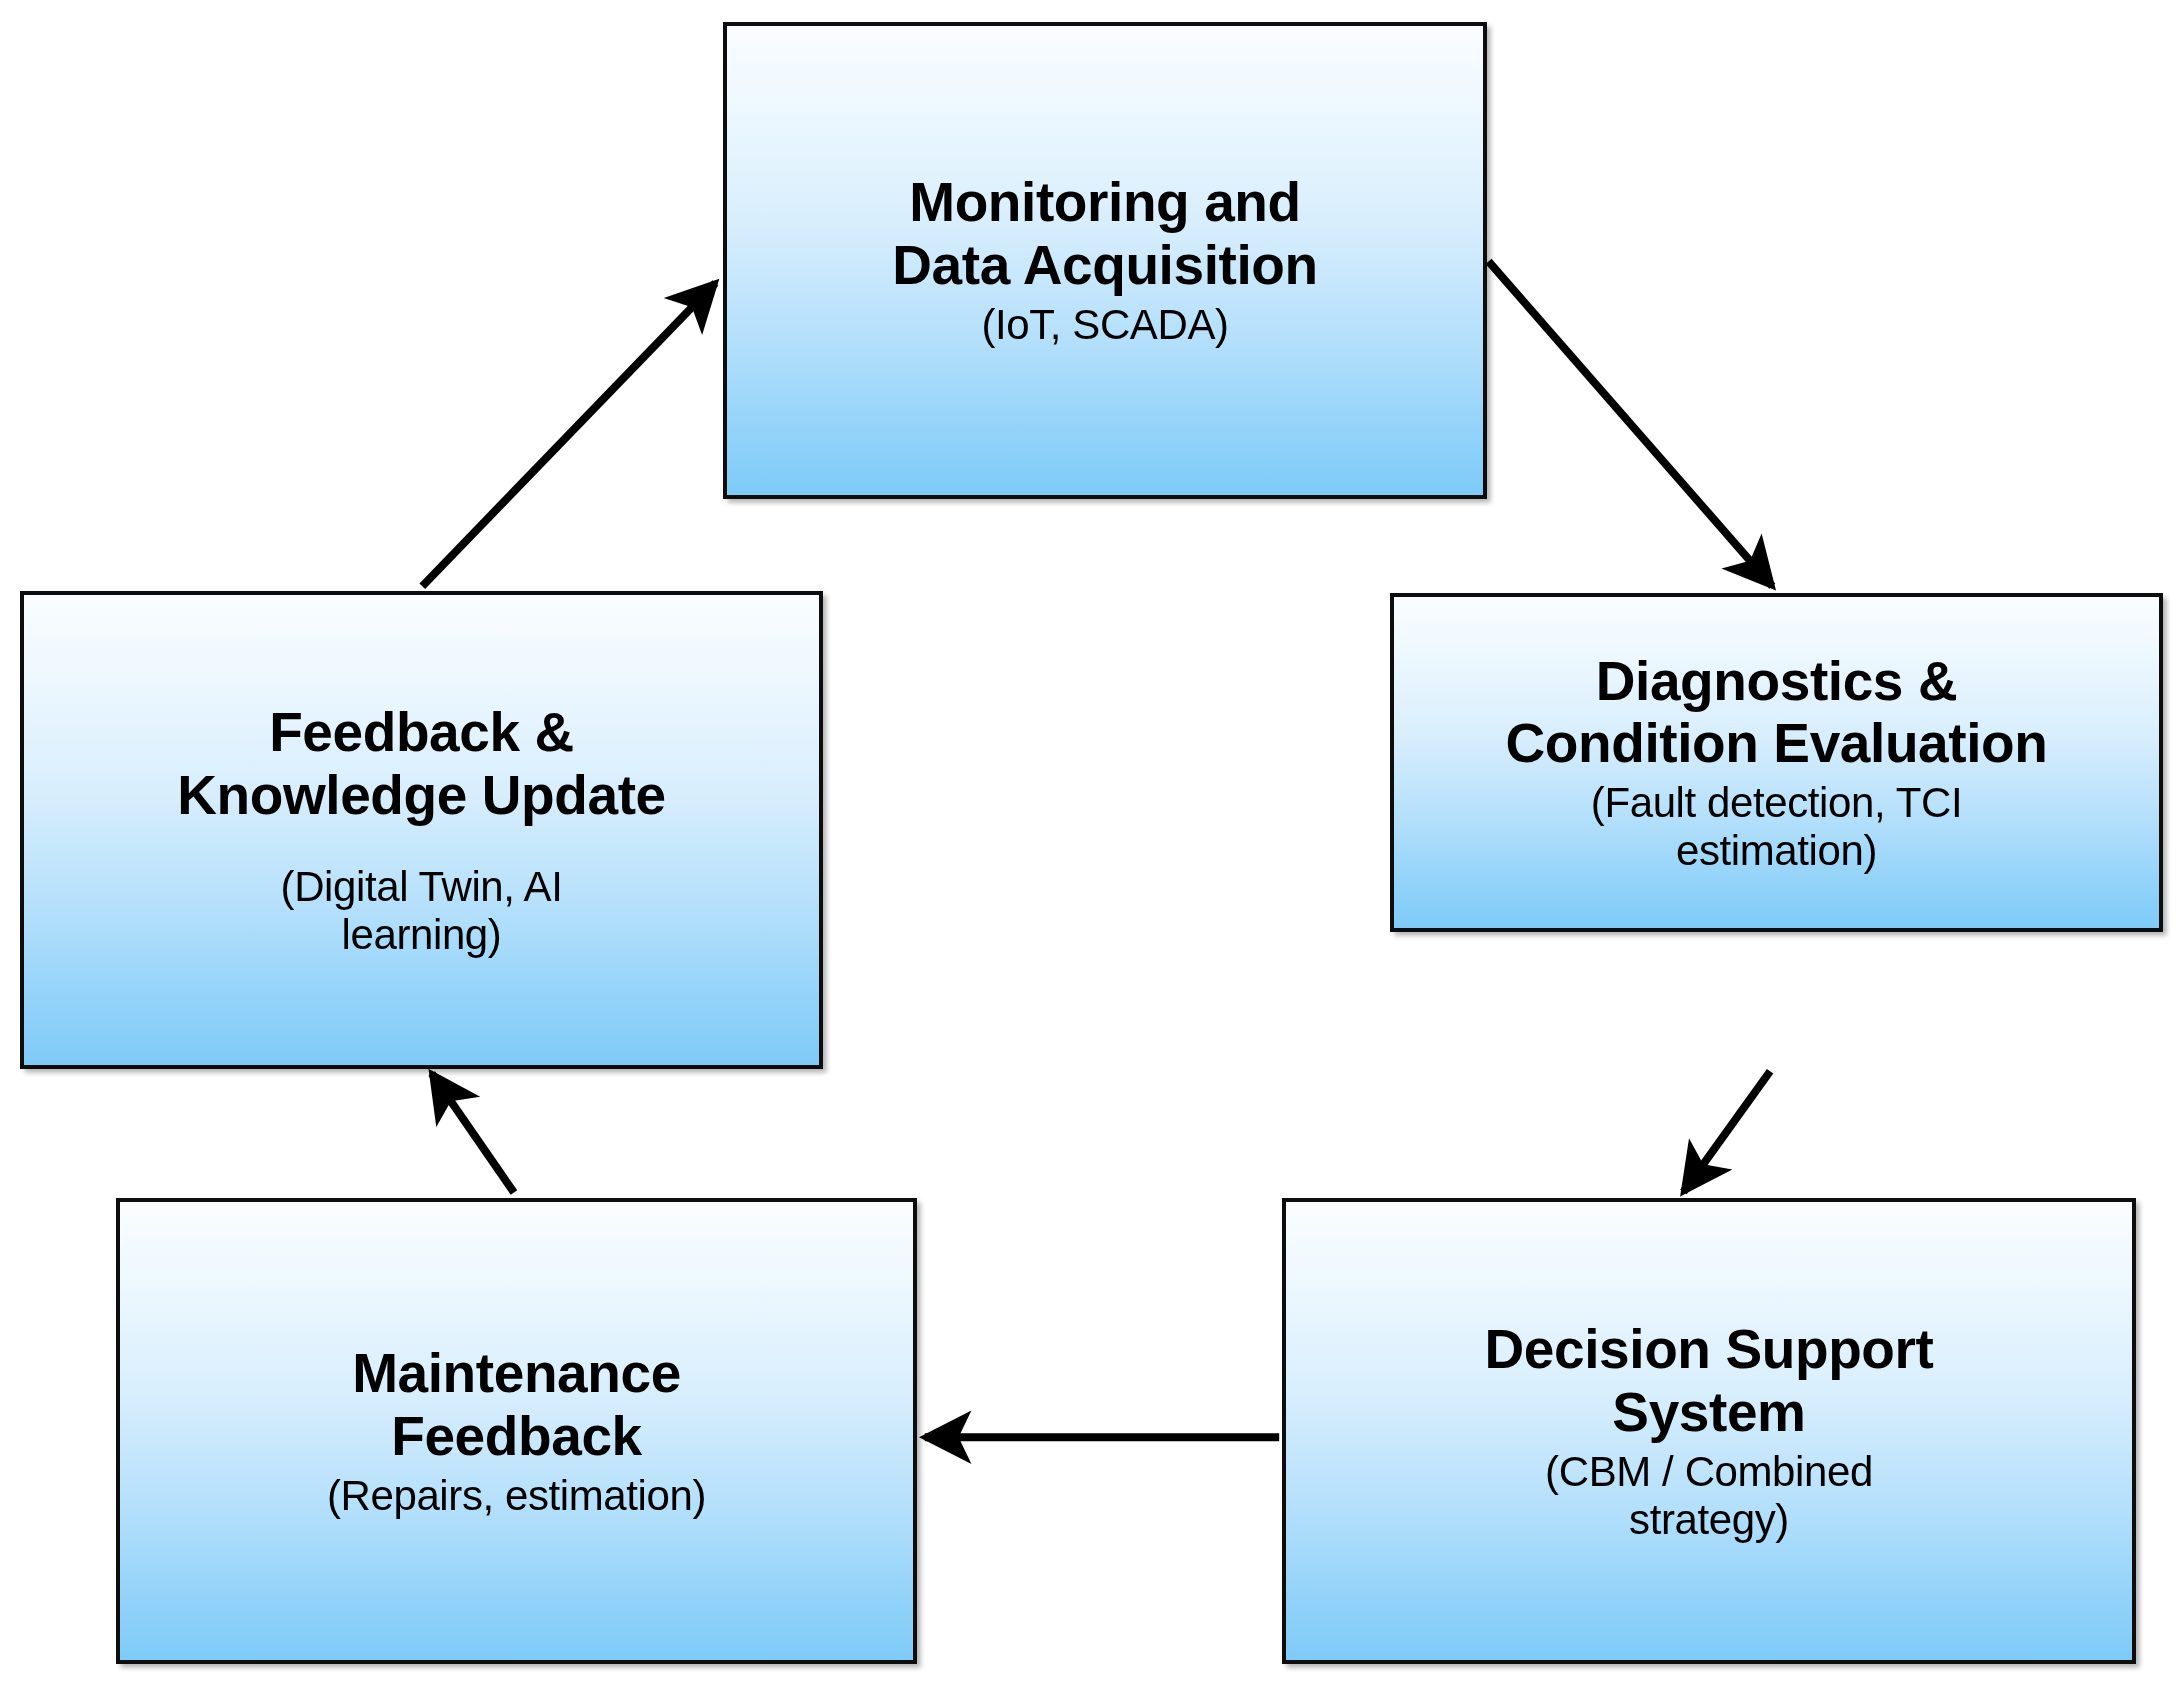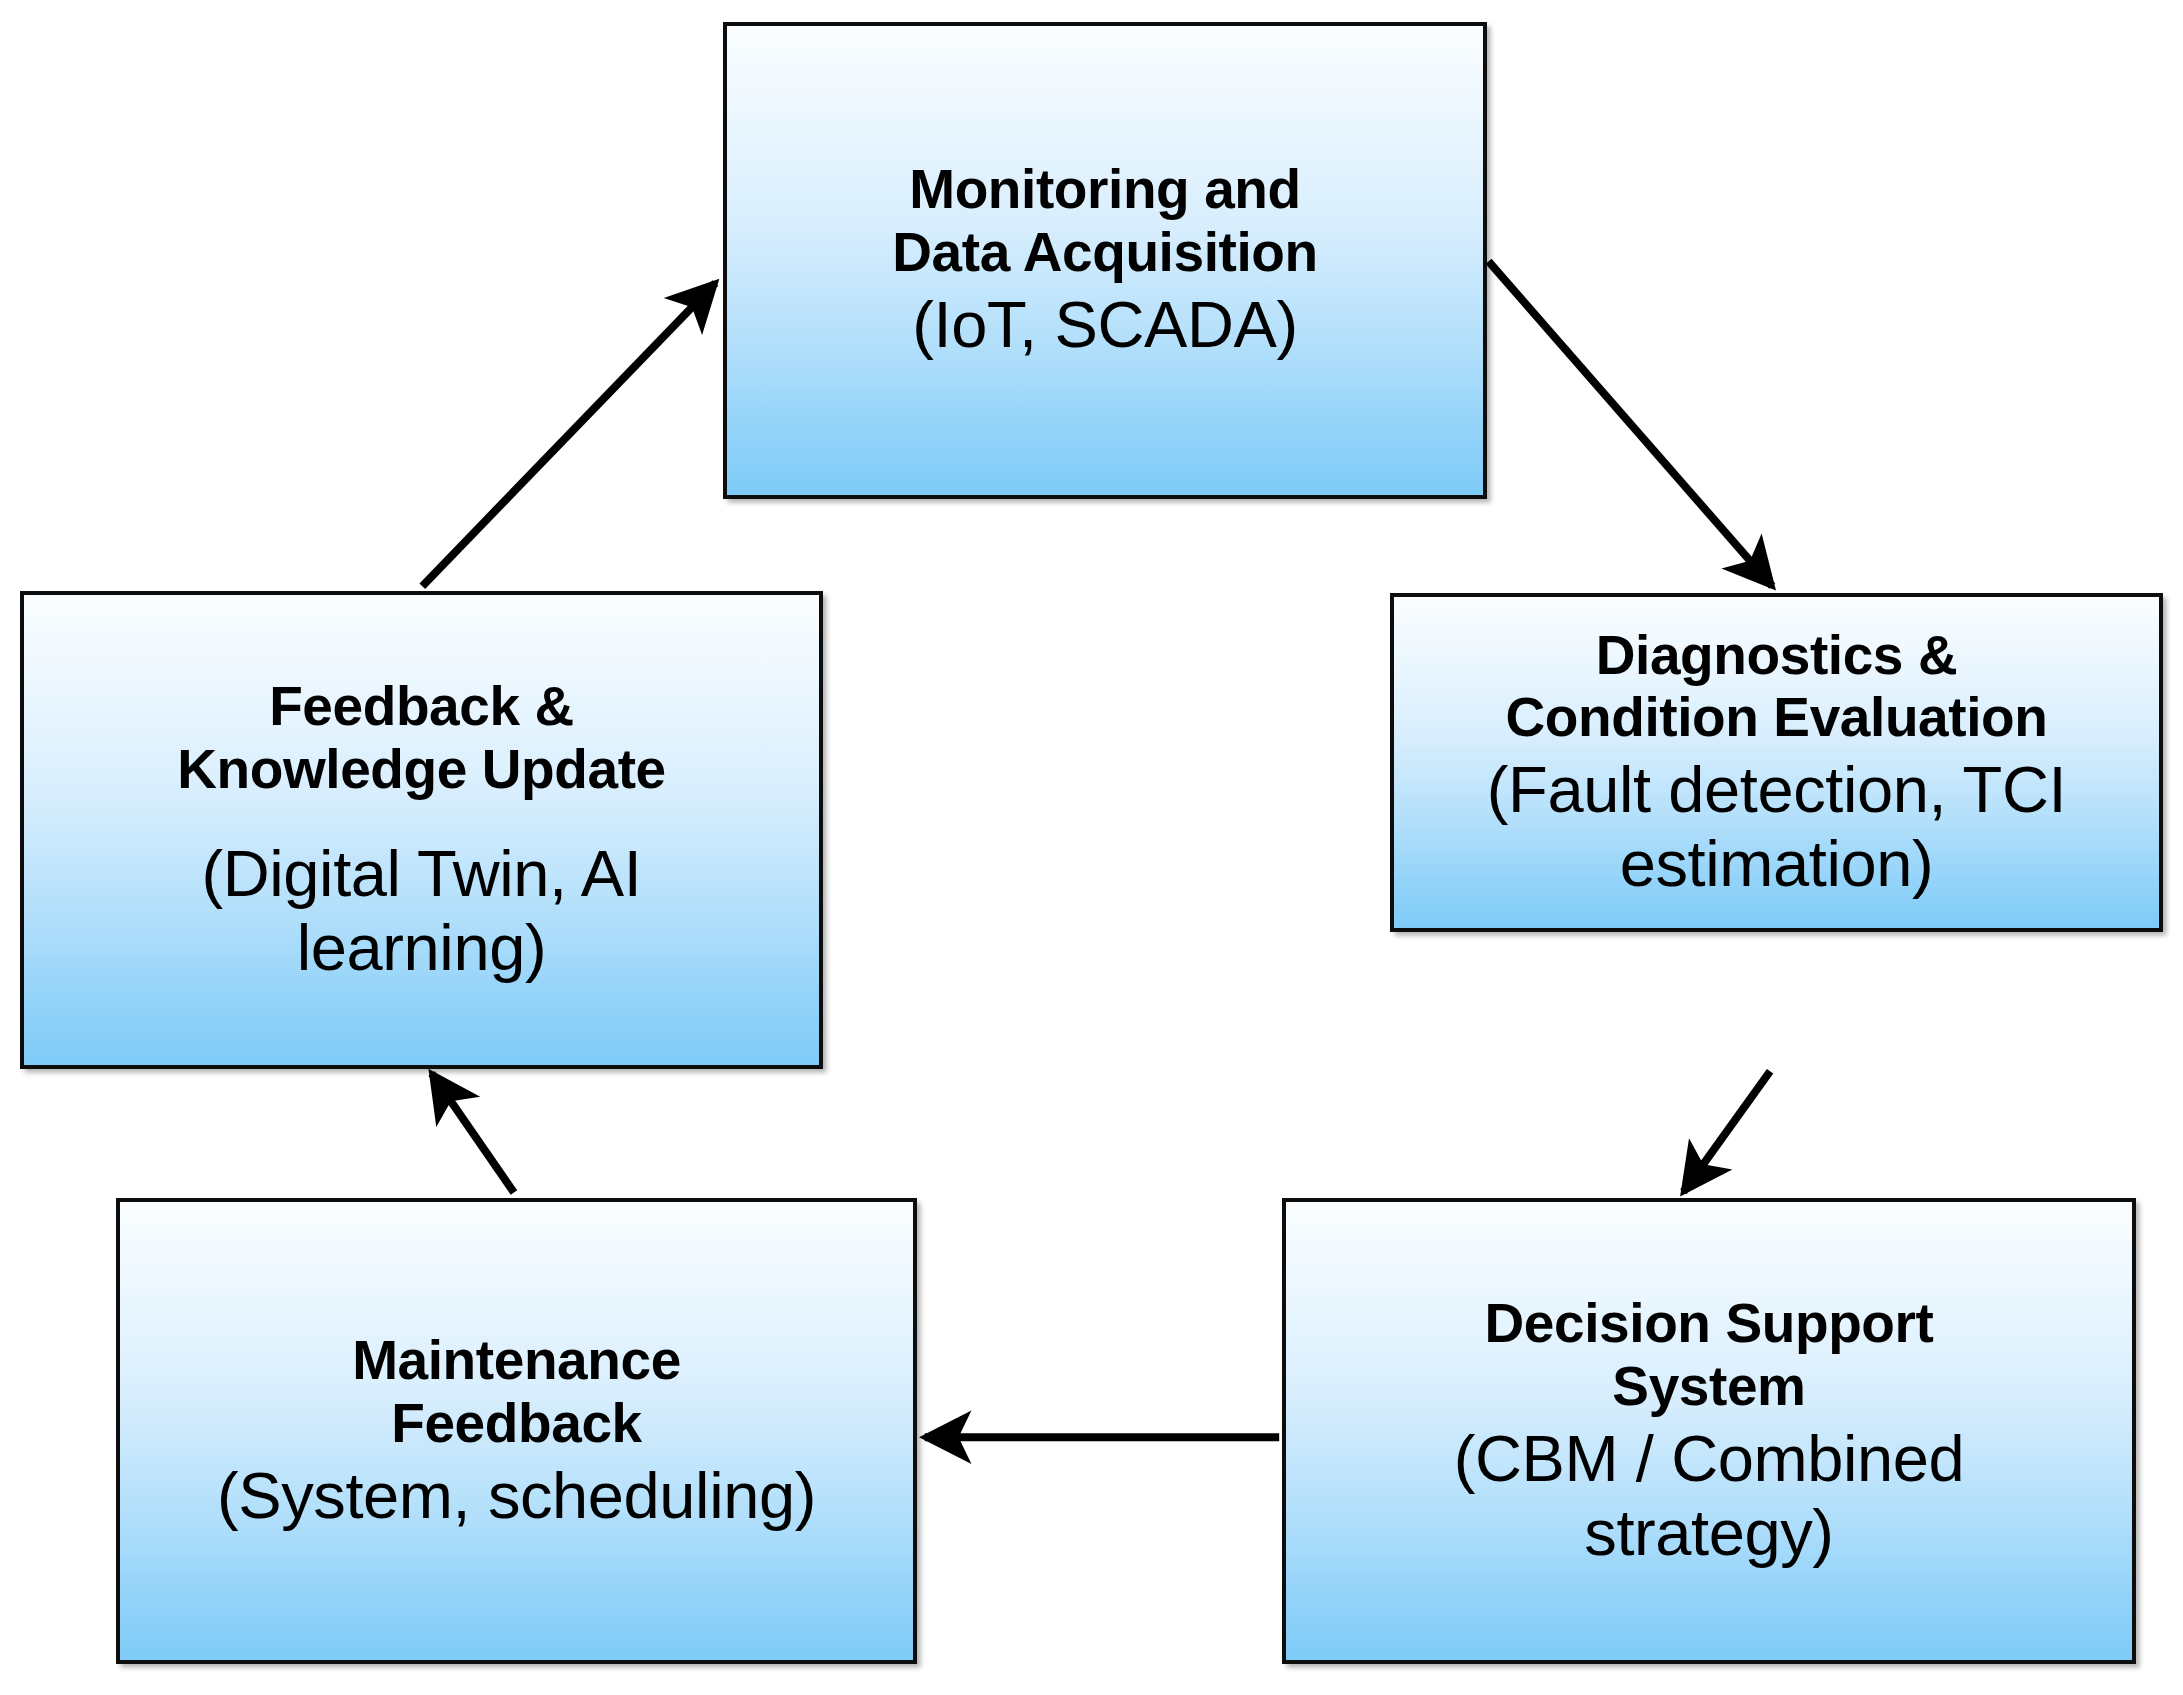--- a/index.html
+++ b/index.html
@@ -40,21 +40,21 @@
     padding: 0 2px;
   }
   .node .title {
     font-weight: bold;
     font-size: 55px;
     letter-spacing: -0.4px;
     white-space: pre-line;
   }
   .node .subtitle {
     font-weight: normal;
-    font-size: 65px;
+    font-size: 42px;
     letter-spacing: -0.4px;
     white-space: pre-line;
   }
 
   
   #node-monitoring   { left: 723px; top: 21.7px;   width: 764px; height: 477px; }
   #node-diagnostics  { left: 1390px; top: 593px;  width: 773px; height: 339px; }
   #node-decision     { left: 1282px; top: 1198px; width: 854px; height: 466px; }
   #node-maintenance  { left: 116px;  top: 1198px; width: 801px; height: 466px; }
   #node-feedback     { left: 20px;   top: 591px;  width: 803px; height: 478px; gap: 32px; }
@@ -114,21 +114,21 @@
   <div class="node" id="node-decision">
     <div class="title">Decision Support
 System</div>
     <div class="subtitle">(CBM / Combined
 strategy)</div>
   </div>
 
   <div class="node" id="node-maintenance">
     <div class="title">Maintenance
 Feedback</div>
-    <div class="subtitle">(System, scheduling)</div>
+    <div class="subtitle">(Repairs, estimation)</div>
   </div>
 
   <div class="node" id="node-feedback">
     <div class="title">Feedback &amp;
 Knowledge Update</div>
     <div class="subtitle">(Digital Twin, AI
 learning)</div>
   </div>
 
 </div>

